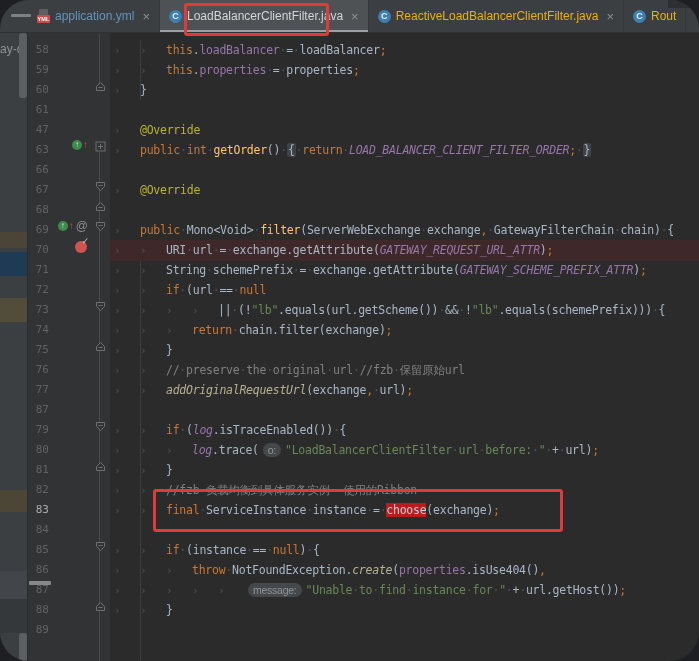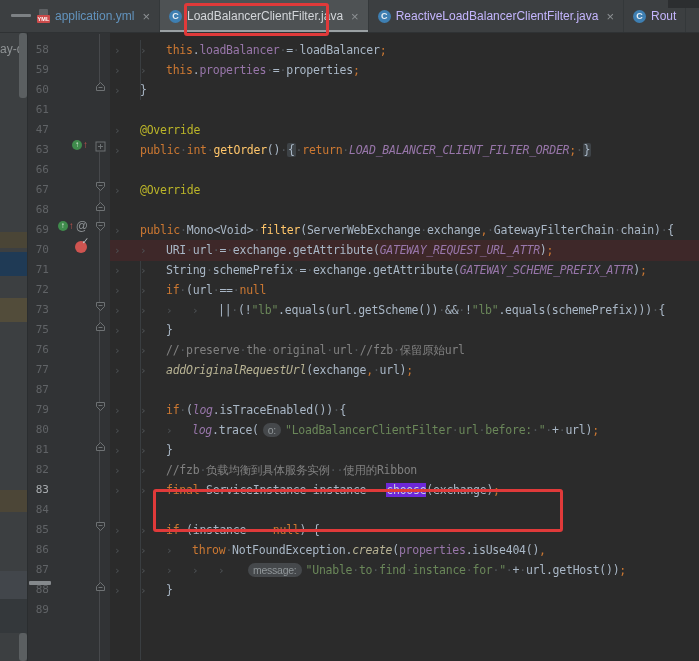--- a/index.html
+++ b/index.html
@@ -1,27 +1,27 @@
 <!DOCTYPE html>
 <html><head>
 <meta charset="utf-8">
 <style>
   html,body{margin:0;padding:0;background:#1e1f22;}
   .root{position:relative;width:699px;height:661px;background:#2b2b2b;overflow:hidden;
-        font-family:"Liberation Sans",sans-serif;}
+        font-family:"Liberation Sans",sans-serif;border-radius:29px;}
 
   
   .tabbar{position:absolute;left:0;top:0;width:699px;height:33px;background:#3c3f41;
           border-bottom:1px solid #2f3234;box-sizing:border-box;}
   .tabs{position:absolute;left:28px;top:0;height:32px;display:flex;}
   .tab{display:flex;align-items:center;gap:5px;height:32px;padding:0 9px;
        border-right:1px solid #34383a;position:relative;cursor:default;}
   .tab.active{background:#4e5254;}
   .tab.active:after{content:"";position:absolute;left:0;right:0;bottom:0;height:2px;background:#9aa0a3;}
-  .tlabel{font-size:12px;color:#c4b5fd;white-space:nowrap;}
+  .tlabel{font-size:12px;color:#eab308;white-space:nowrap;}
   .tab.modified .tlabel{color:#6293bd;}
   .tab.active .tlabel{color:#d3d6da;}
   .tclose{font-size:13px;color:#8d9194;margin-left:3px;line-height:13px;}
   .icls{width:13px;height:13px;border-radius:50%;background:#3e7fb2;color:#e8eef3;
         font-size:9px;font-weight:bold;display:flex;align-items:center;justify-content:center;flex:none;}
   .iyml{position:relative;width:13px;height:14px;flex:none;}
   .iyml .pg{position:absolute;left:2px;top:0;width:9px;height:10px;background:#5d6063;border-radius:1px;}
   .iyml .bd{position:absolute;left:0;bottom:0;width:13px;height:8px;background:#cc4b4b;border-radius:1px;
             color:#fff;font-size:5.5px;font-weight:bold;text-align:center;line-height:8px;letter-spacing:.2px;}
   .dash{position:absolute;background:#7d8184;border-radius:1px;}
@@ -56,21 +56,21 @@
   .tk-k{color:#cc7832;}
   .tk-p{color:#cc7832;}
   .tk-d{color:#a9b7c6;}
   .tk-f{color:#9876aa;}
   .tk-fi{color:#9876aa;font-style:italic;}
   .tk-s{color:#6a8759;}
   .tk-c{color:#808080;}
   .tk-a{color:#bbb529;}
   .tk-m{color:#ffc66b;}
   .tk-it{color:#b8b394;font-style:italic;}
-  .tk-sel{background:#6d28d9;color:#c8d2dc;}
+  .tk-sel{background:#b91c1c;color:#c8d2dc;}
   .chip{display:inline-block;background:#45484b;color:#909699;border-radius:7px;
         padding:0 5px;margin:0 4px;font-family:"Liberation Sans",sans-serif;font-size:10.5px;line-height:14px;}
   .tk-fold,.tk-foldg{background:#3e4347;border-radius:2px;padding:0 1px;}
   .tk-fold{color:#a9b7c6;}
   .tk-foldg{color:#8f9396;}
 
   
   .ic-ovr{display:inline-flex;align-items:center;}
   .ovr-c{width:10px;height:10px;border-radius:50%;background:#3f8b4c;color:#d8e6d8;font-size:8px;
          line-height:10px;text-align:center;display:inline-block;}
@@ -261,20 +261,26 @@
         <span class="icons"></span>
         <span class="foldslot">
           <svg width="13" height="13" viewBox="0 0 13 13">
             <path d="M2.5 2.5 H10.5 V6.5 L6.5 10.5 L2.5 6.5 Z" fill="#313335" stroke="#6d7173"></path>
             <path d="M4.5 5.5 H8.5" stroke="#6d7173"></path>
           </svg>
         </span>
         <span class="lc"><span class="ind">›</span><span class="ind">›</span><span class="ind">›</span><span class="ind">›</span><span class="tk-d">||<span class="ws">·</span>(!</span><span class="tk-s">"lb"</span><span class="tk-d">.equals(url.getScheme())<span class="ws">·</span>&amp;&amp;<span class="ws">·</span>!</span><span class="tk-s">"lb"</span><span class="tk-d">.equals(schemePrefix)))<span class="ws">·</span>{</span></span>
       </div>
       <div class="line">
+        <span class="num">74</span>
+        <span class="icons"></span>
+        <span class="foldslot"></span>
+        <span class="lc"><span class="ind">›</span><span class="ind">›</span><span class="ind">›</span><span class="tk-k">return</span><span class="tk-d"><span class="ws">·</span>chain.filter(exchange)</span><span class="tk-p">;</span></span>
+      </div>
+      <div class="line">
         <span class="num">75</span>
         <span class="icons"></span>
         <span class="foldslot">
           <svg width="13" height="13" viewBox="0 0 13 13">
             <path d="M2.5 10.5 H10.5 V6.5 L6.5 2.5 L2.5 6.5 Z" fill="#313335" stroke="#6d7173"></path>
             <path d="M4.5 7.5 H8.5" stroke="#6d7173"></path>
           </svg>
         </span>
         <span class="lc"><span class="ind">›</span><span class="ind">›</span><span class="tk-d">}</span></span>
       </div>

